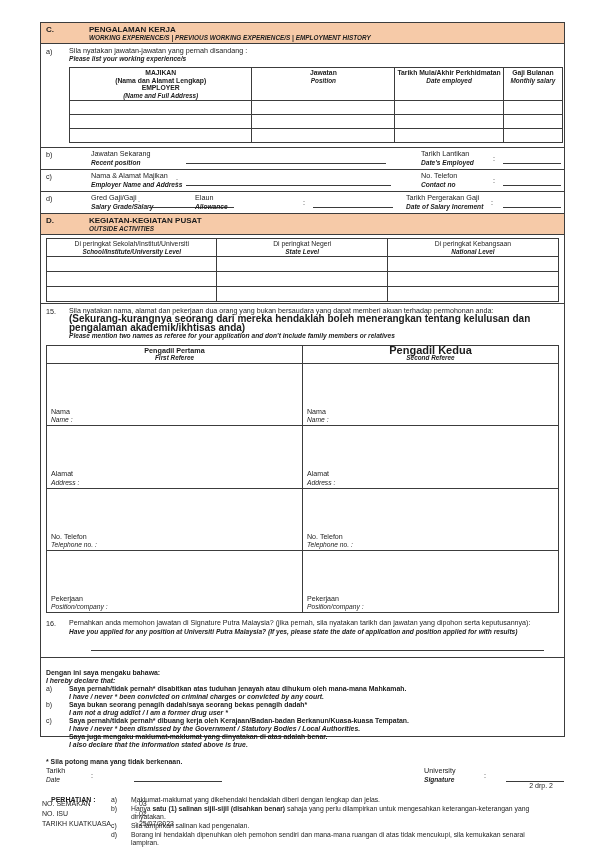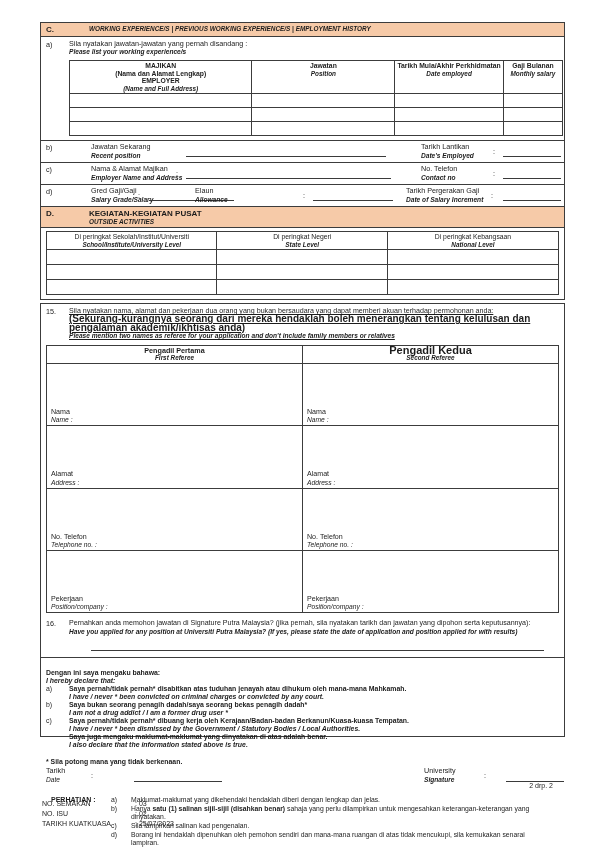--- a/index.html
+++ b/index.html
@@ -25,21 +25,21 @@
   .line-row{position:relative;height:21px;border-top:1px solid #3c3c3c;}
   .lbl-my{font-size:7.2px;line-height:8.6px;}
   .lbl-en{font-size:6.6px;font-style:italic;font-weight:bold;line-height:7.6px;}
   .abs{position:absolute;top:2px;}
   .colon{position:absolute;top:6px;font-size:7.2px;}
   .u{position:absolute;border-bottom:1px solid #3a3a3a;height:12px;top:3px;}
   .dhr{border-top:1px solid #3c3c3c;}
   .act-table{margin:3px 5px 4px 5px;width:513px;table-layout:fixed;}
   .act-table th,.act-table td{border:1px solid #3c3c3c;padding:1px 2px;}
   .act-table td{height:12px;}
-  .blk15{position:relative;padding:3px 0 2px 0;text-decoration:underline;}
+  .blk15{position:relative;padding:3px 0 2px 0;}
   .blk15 .txt1{margin-left:28px;font-size:7.1px;line-height:8.4px;}
   .blk15 .txt2{margin-left:28px;font-size:10px;font-weight:bold;line-height:8.4px;}
   .blk15 .txt3{margin-left:28px;font-size:6.6px;font-weight:bold;font-style:italic;line-height:7.6px;}
   .ref-table{margin:3px 5px 0 5px;width:513px;table-layout:fixed;}
   .ref-table th,.ref-table td{border:1px solid #3c3c3c;padding:1px 4px;vertical-align:top;}
   .ref-my{font-size:7.1px;line-height:8.4px;margin-top:43px;}
   .ref-en{font-size:6.7px;font-style:italic;line-height:8px;}
   .blk16{position:relative;padding:6px 0 0 0;}
   .blk16 .txt1{margin-left:28px;font-size:7.1px;line-height:8.4px;}
   .blk16 .txt2{margin-left:28px;font-size:6.6px;font-weight:bold;font-style:italic;line-height:7.6px;}
@@ -70,20 +70,21 @@
 </head>
 <body>
 
 <div class="page">
 
   <div class="box box1">
 
     <div class="sec-header">
       <div class="letter">C.</div>
       <div>
+        <div class="sec-title">PENGALAMAN KERJA</div>
         <div class="sec-sub">WORKING EXPERIENCE/S | PREVIOUS WORKING EXPERIENCE/S | EMPLOYMENT HISTORY</div>
       </div>
     </div>
 
     <div class="row-a">
       <span class="item-letter">a)</span>
       <div class="txt">Sila nyatakan jawatan-jawatan yang pernah disandang :</div>
       <div class="txt-en">Please list your working experience/s</div>
     </div>
 

